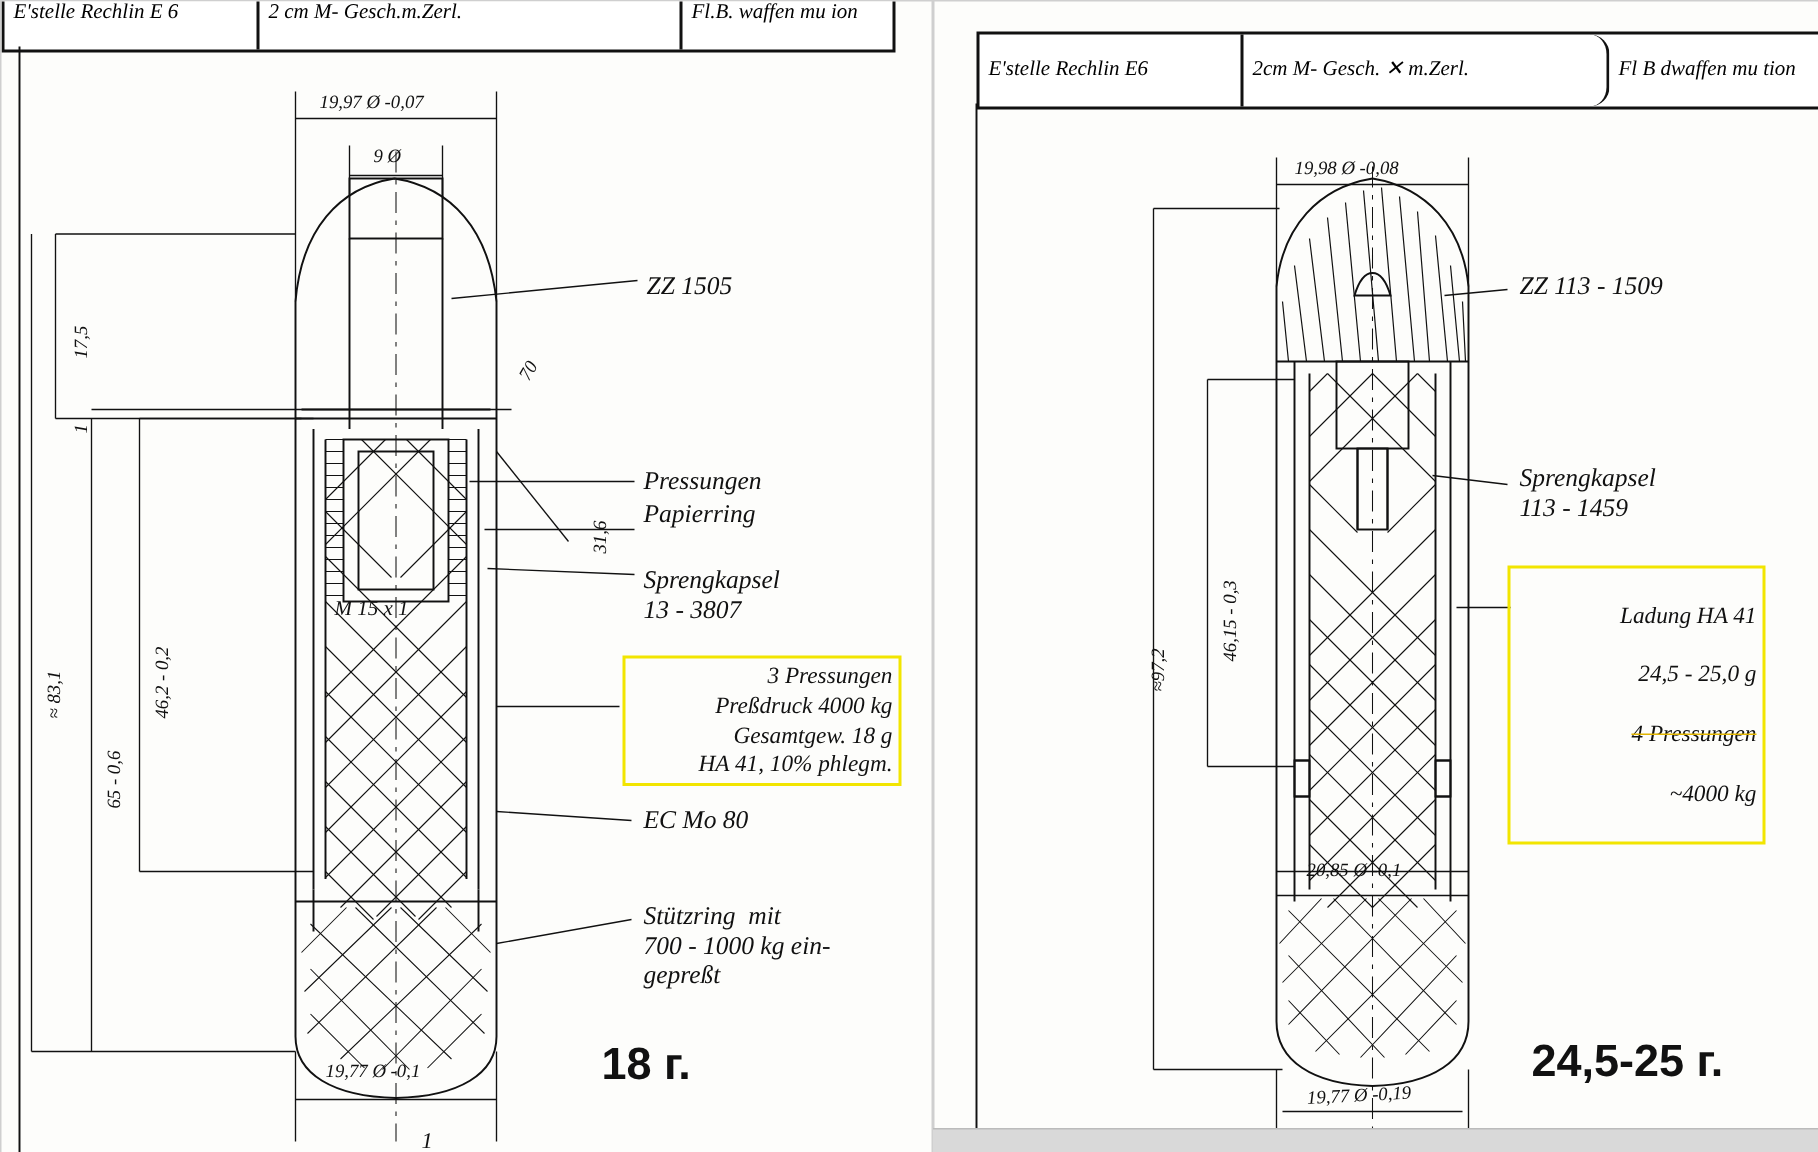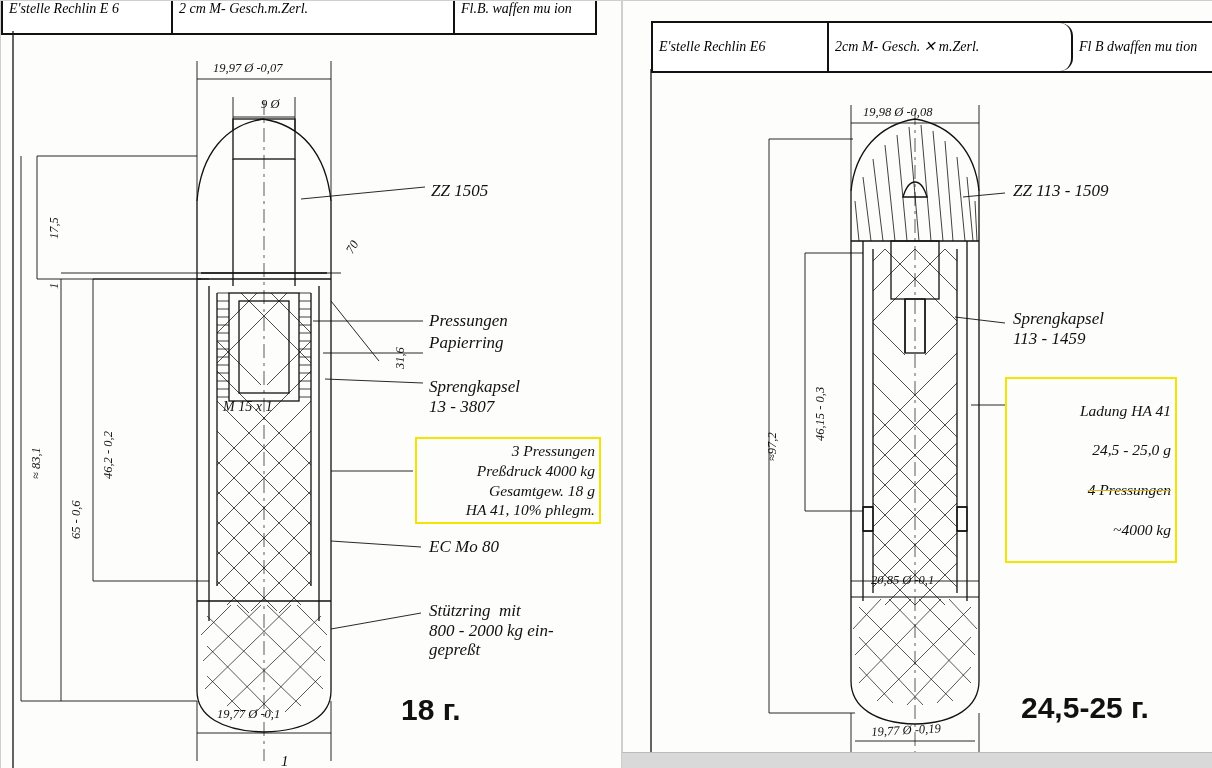--- a/index.html
+++ b/index.html
@@ -156,40 +156,40 @@
       <line x1="322" y1="352" x2="422" y2="352"></line>
       <line x1="324" y1="378" x2="422" y2="382"></line>
       <line x1="330" y1="540" x2="420" y2="546"></line>
       <line x1="330" y1="628" x2="420" y2="612"></line>
       <line x1="330" y1="470" x2="412" y2="470"></line>
       <line x1="330" y1="300" x2="378" y2="360"></line>
     </g>
   </svg>
 
   <div class="dim" style="left:212px;top:60px;">19,97 Ø -0,07</div>
-  <div class="dim" style="left:260px;top:96px;">9 Ø</div>
+  <div class="dim" style="left:248px;top:96px;">9 Ø</div>
   <div class="dim rot" style="left:46px;top:238px;">17,5</div>
   <div class="dim rot" style="left:46px;top:288px;">1</div>
   <div class="dim rot" style="left:392px;top:368px;">31,6</div>
   <div class="dim rot-r" style="left:342px;top:248px;">70</div>
   <div class="dim rot" style="left:28px;top:478px;">≈ 83,1</div>
   <div class="dim rot" style="left:100px;top:478px;">46,2 - 0,2</div>
   <div class="dim rot" style="left:68px;top:538px;">65 - 0,6</div>
   <div class="dim" style="left:222px;top:398px;font-size:14px;">M 15 x 1</div>
   <div class="dim" style="left:216px;top:706px;">19,77 Ø -0,1</div>
   <div class="dim" style="left:280px;top:752px;font-size:15px;">1</div>
 
   <div class="lbl" style="left:430px;top:180px;">ZZ 1505</div>
   <div class="lbl" style="left:428px;top:310px;">Pressungen</div>
   <div class="lbl" style="left:428px;top:332px;">Papierring</div>
   <div class="lbl" style="left:428px;top:376px;">Sprengkapsel
 13 - 3807</div>
   <div class="lbl" style="left:428px;top:536px;">EC Mo 80</div>
   <div class="lbl" style="left:428px;top:600px;">Stützring  mit
-800 - 2000 kg ein-
+700 - 1000 kg ein-
 gepreßt</div>
 
   <div class="hilite" style="left:414px;top:436px;width:174px;">3 Pressungen
 Preßdruck 4000 kg
 Gesamtgew. 18 g
 HA 41, 10% phlegm.</div>
 
   <div class="weight" style="left:400px;top:692px;">18 г.</div>
 </div>
 

